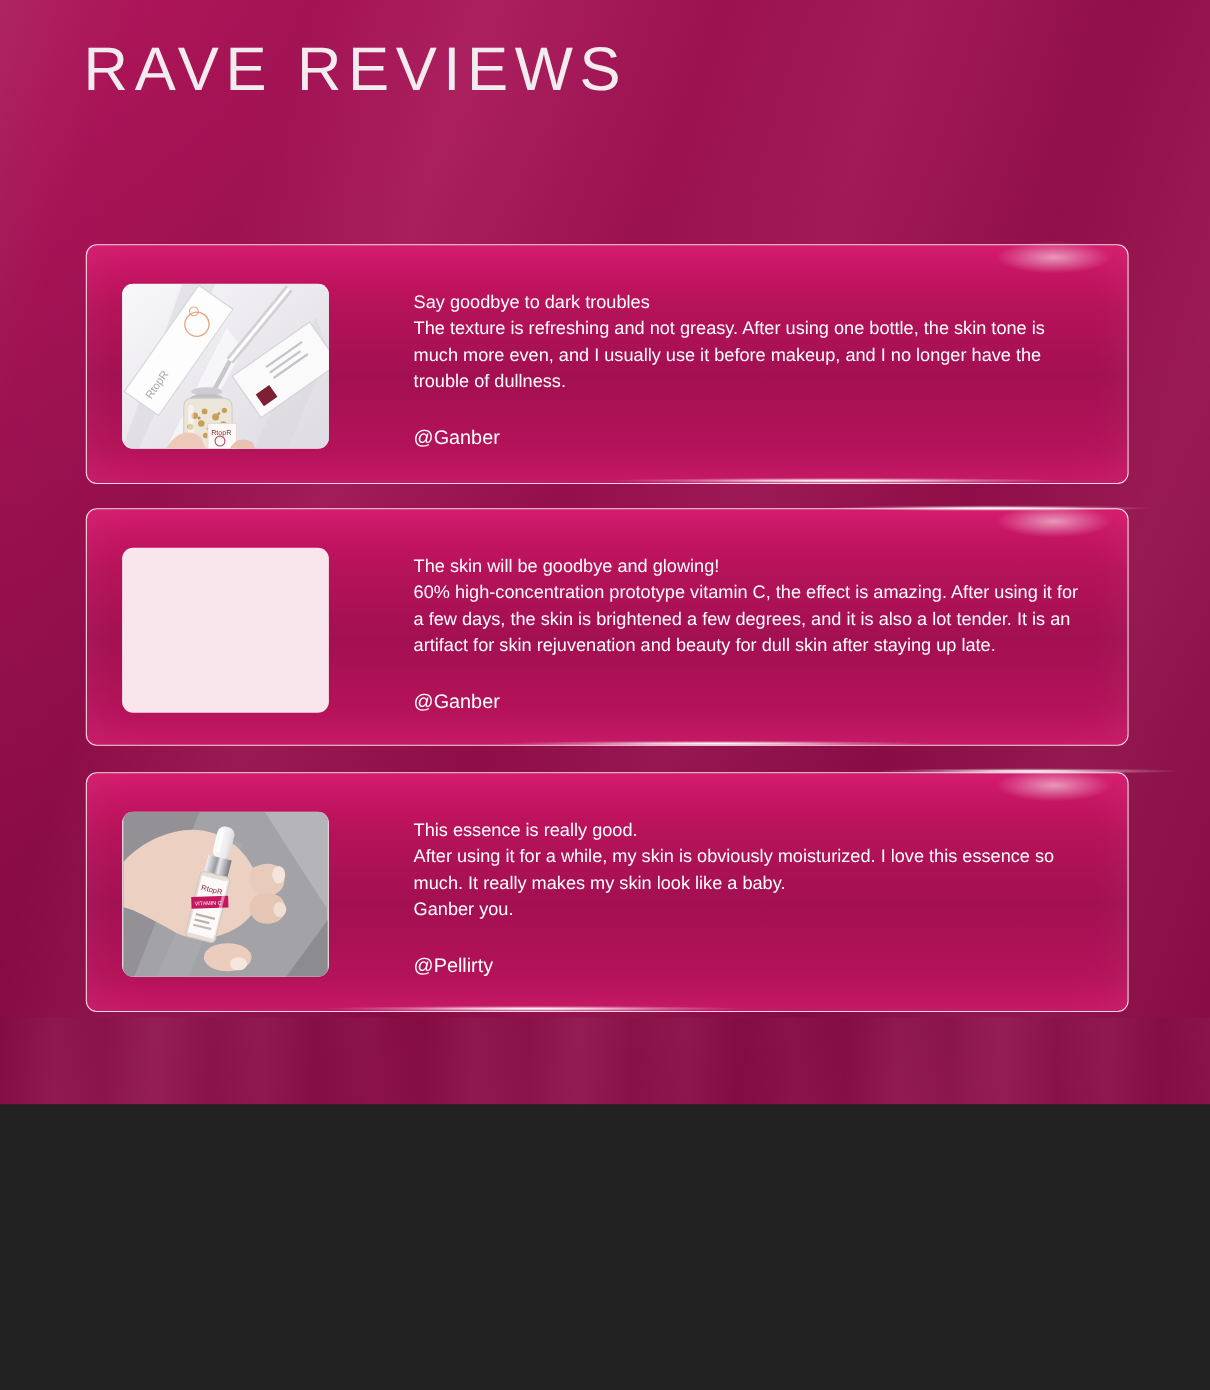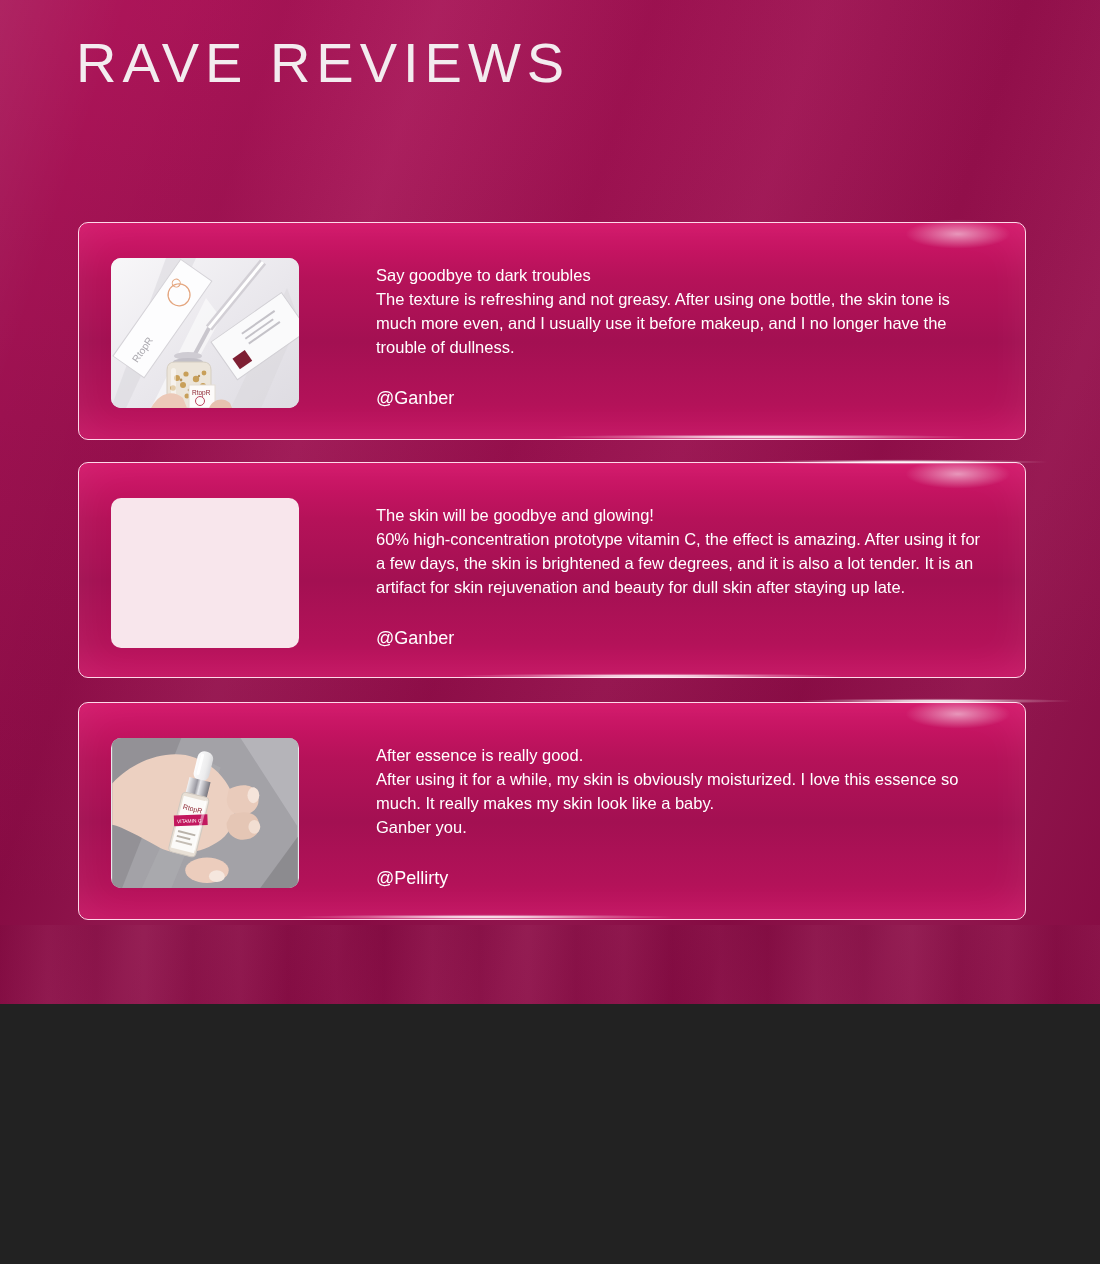--- a/index.html
+++ b/index.html
@@ -217,21 +217,21 @@
             <text x="-13" y="74" font-size="5" fill="#ffffff" font-family="Liberation Sans, sans-serif">VITAMIN C</text>
           </g>
           <rect x="-9" y="84" width="18" height="2" fill="#b9b2a9"></rect>
           <rect x="-9" y="89" width="14" height="2" fill="#b9b2a9"></rect>
           <rect x="-9" y="94" width="17" height="2" fill="#c4bdb4"></rect>
           <rect x="10" y="48" width="3" height="52" fill="#ffffff" opacity="0.45"></rect>
         </g>
       </svg>
     </div>
     <div class="card-text">
-      <p>After essence is really good.</p>
+      <p>This essence is really good.</p>
       <p>After using it for a while, my skin is obviously moisturized. I love this essence so much. It really makes my skin look like a baby.</p>
       <p>Ganber you.</p>
     </div>
     <p class="review-handle">@Pellirty</p>
   </article>
 
   <div class="flare" style="left:480px;top:426px;width:560px;"></div>
   <div class="flare" style="left:700px;top:451px;width:400px;"></div>
   <div class="flare" style="left:390px;top:665px;width:520px;"></div>
   <div class="flare" style="left:750px;top:690px;width:370px;"></div>

